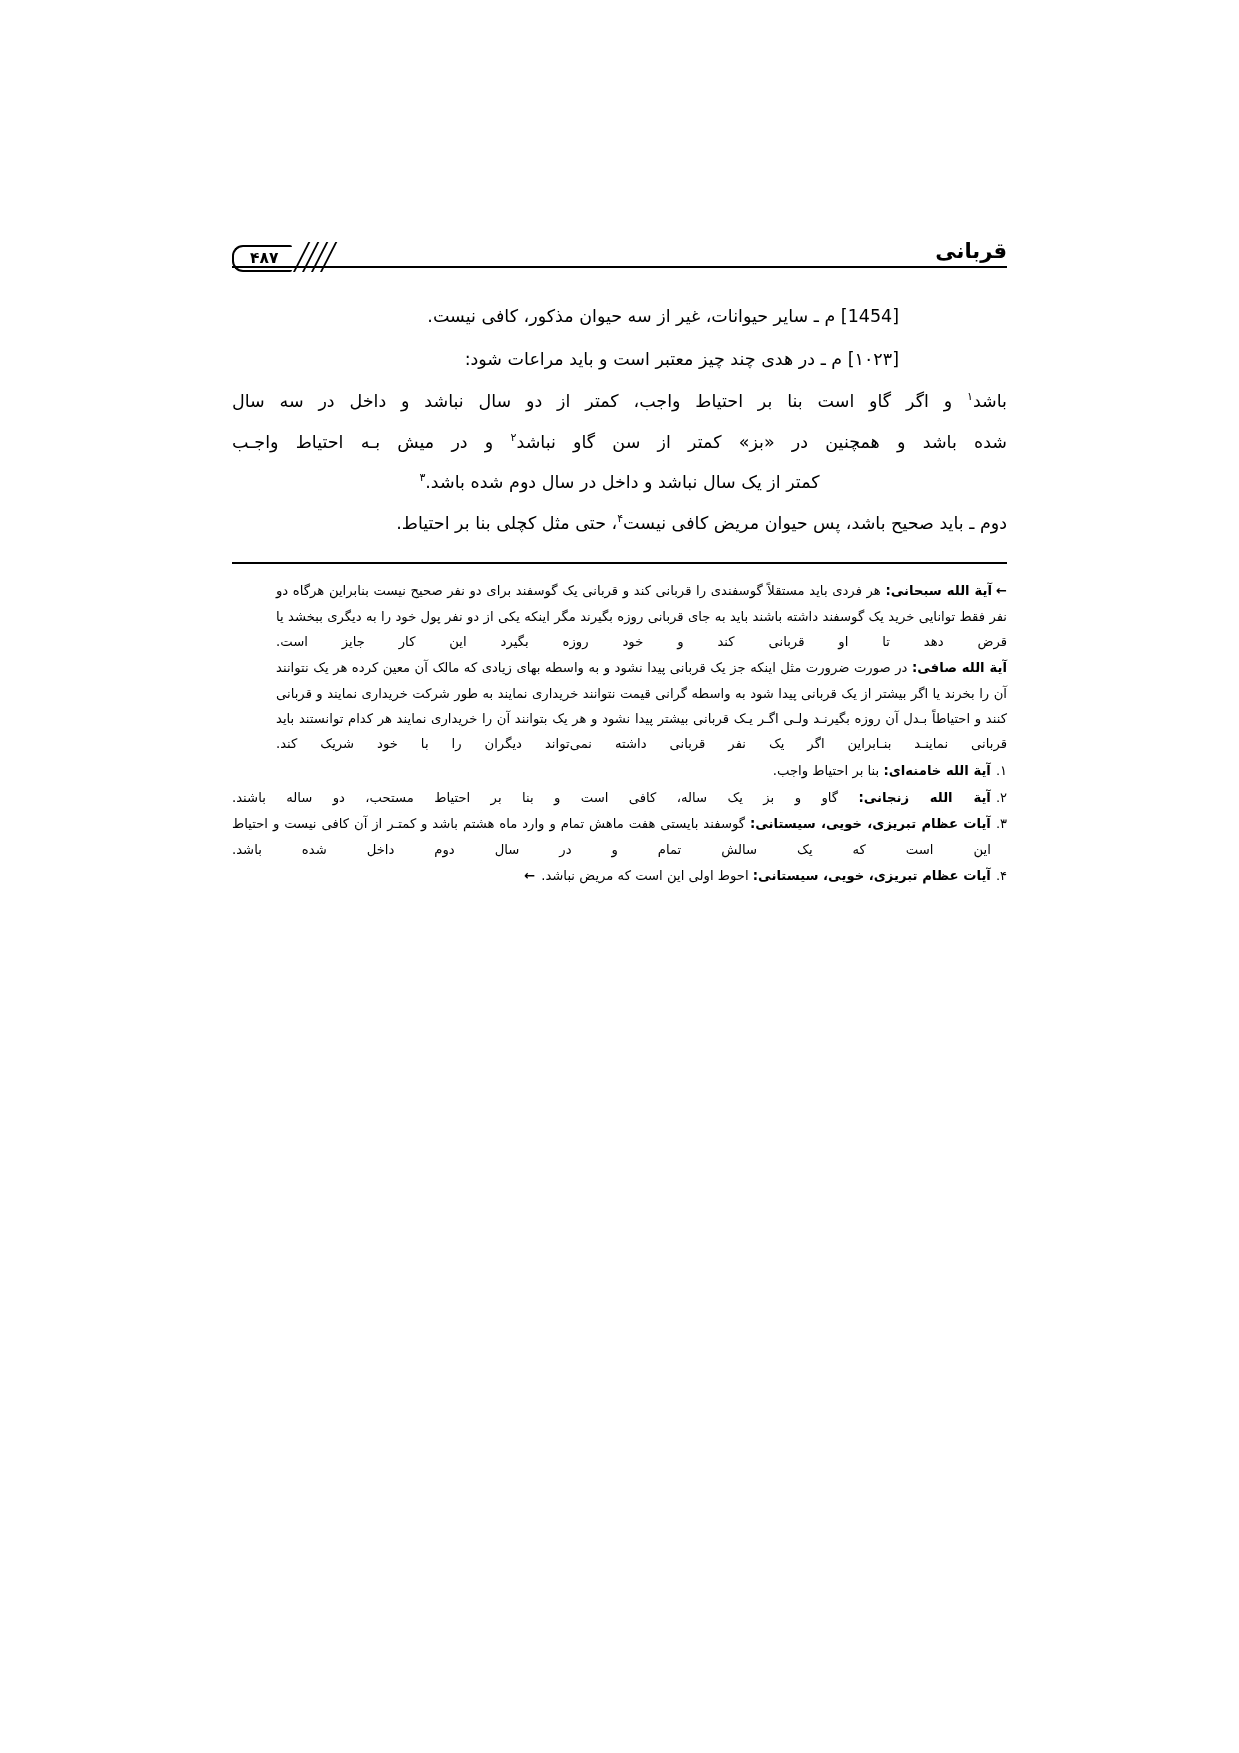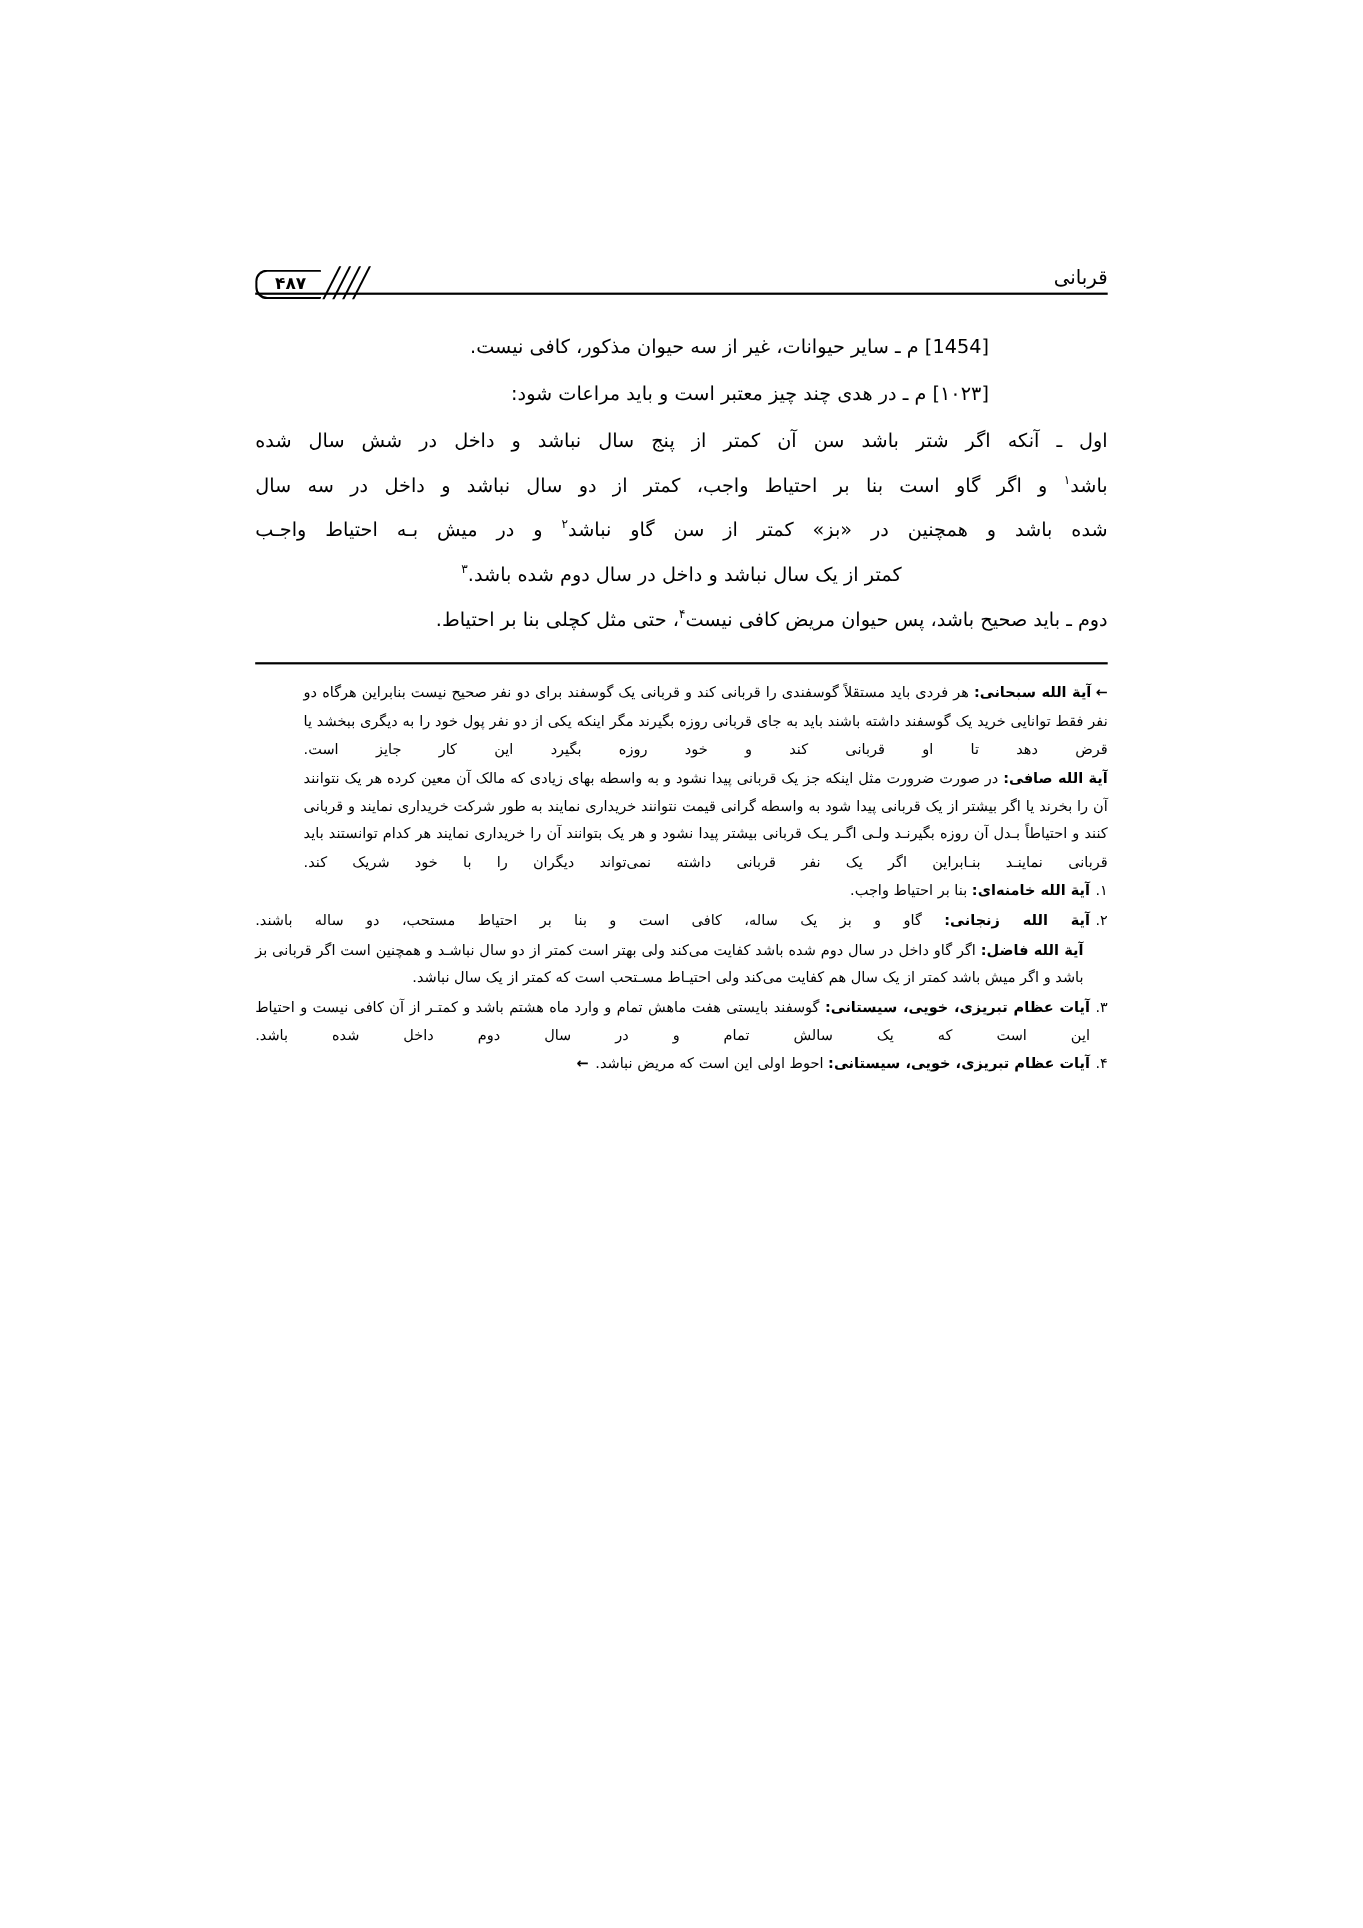--- a/index.html
+++ b/index.html
@@ -37,22 +37,22 @@
     left: 0;
     right: 0;
     bottom: 6px;
     height: 0;
     border-top: 2.2px solid #000;
   }
   .chapter-title {
     position: absolute;
     right: 0;
     bottom: 12px;
-    font-size: 18px;
-    font-weight: normal;
+    font-size: 21px;
+    font-weight: bold;
     letter-spacing: 0;
     line-height: 1;
   }
   .folio-wrap {
     position: absolute;
     left: 0;
     bottom: 2px;
     display: flex;
     align-items: flex-end;
     direction: ltr;
@@ -195,21 +195,20 @@
       <div class="chapter-title">قربانی</div>
       <div class="header-rule"></div>
     </div>
 
     <div class="body-block">
 
       <p class="p-indent">[1454] م ـ سایر حیوانات، غیر از سه حیوان مذکور، کافی نیست.</p>
       <p class="p-indent">[۱۰۲۳] م ـ در هدی چند چیز معتبر است و باید مراعات شود:</p>
 
       <div>
-        <p class="p-just">اول ـ آنکه اگر شتر باشد سن آن کمتر از پنج سال نباشد و داخل در شش سال شده</p>
         <p class="p-just"><span>باشد</span><sup class="fn">۱</sup><span> و اگر گاو است بنا بر احتیاط واجب، کمتر از دو سال نباشد و داخل در سه سال</span></p>
         <p class="p-just"><span>شده باشد و همچنین در «بز» کمتر از سن گاو نباشد</span><sup class="fn">۲</sup><span> و در میش بـه احتیاط واجـب</span></p>
         <p class="p-center-last"><span>کمتر از یک سال نباشد و داخل در سال دوم شده باشد.</span><sup class="fn">۳</sup></p>
       </div>
 
       <p class="p-just-last"><span>دوم ـ باید صحیح باشد، پس حیوان مریض کافی نیست</span><sup class="fn">۴</sup><span>، حتی مثل کچلی بنا بر احتیاط.</span></p>
     </div>
 
     <div class="fn-rule"></div>
 
@@ -226,23 +225,20 @@
 
       <div class="num-note">
         <span class="marker">۱.</span>
         <span class="ntext"><span class="auth">آیة الله خامنه‌ای:</span> <span>بنا بر احتیاط واجب.</span></span>
       </div>
 
       <div class="num-note">
         <span class="marker">۲.</span>
         <span class="ntext jst"><span class="auth">آیة الله زنجانی:</span> <span>گاو و بز یک ساله، کافی است و بنا بر احتیاط مستحب، دو ساله باشند.</span></span>
       </div>
-      <p class="sub-note jst">
-        <span class="auth">آیة الله فاضل:</span> <span>اگر گاو داخل در سال دوم شده باشد کفایت می‌کند ولی بهتر است کمتر از دو سال نباشـد و همچنین است اگر قربانی بز باشد و اگر میش باشد کمتر از یک سال هم کفایت می‌کند ولی احتیـاط مسـتحب است که کمتر از یک سال نباشد.</span>
-      </p>
 
       <div class="num-note">
         <span class="marker">۳.</span>
         <span class="ntext jst"><span class="auth">آیات عظام تبریزی، خویی، سیستانی:</span> <span>گوسفند بایستی هفت ماهش تمام و وارد ماه هشتم باشد و کمتـر از آن کافی نیست و احتیاط این است که یک سالش تمام و در سال دوم داخل شده باشد.</span></span>
       </div>
 
       <div class="num-note">
         <span class="marker">۴.</span>
         <span class="ntext"><span class="auth">آیات عظام تبریزی، خویی، سیستانی:</span> <span>احوط اولی این است که مریض نباشد.</span><span class="trail-arrow">←</span></span>
       </div>

